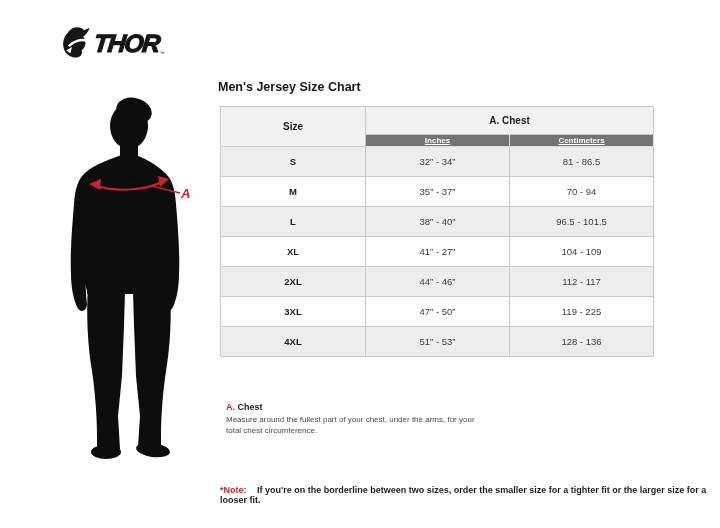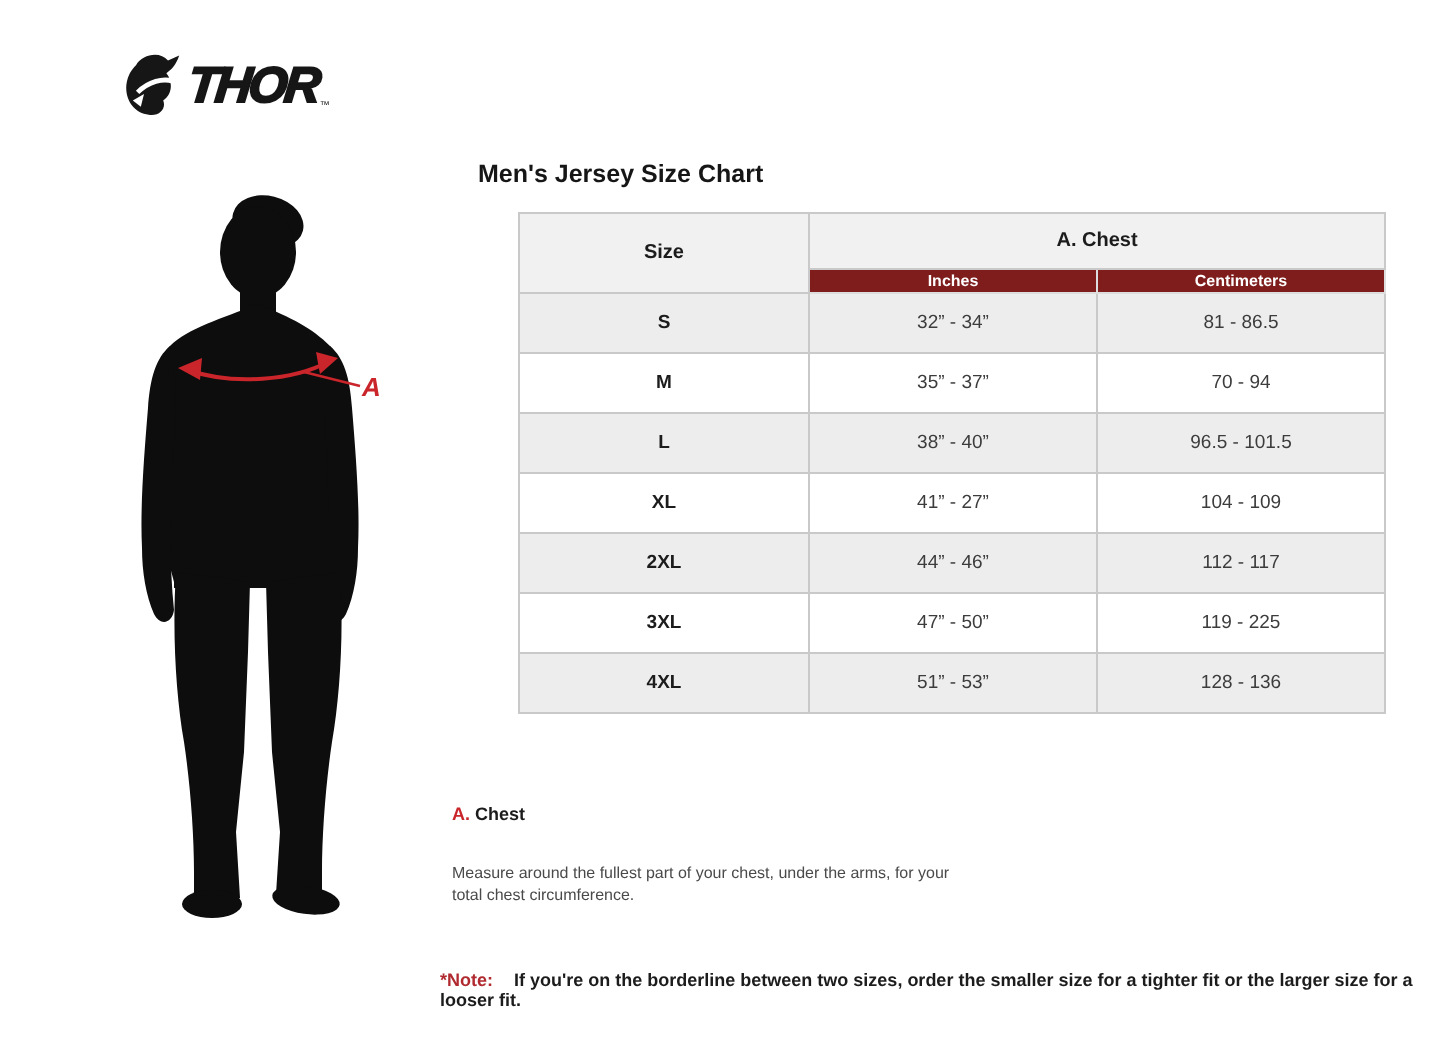--- a/index.html
+++ b/index.html
@@ -13,42 +13,42 @@
   .logo-text { font-style:italic; font-weight:bold; font-size:25px; color:#161616;
                letter-spacing:-1.5px; transform:skewX(-6deg); margin-left:2px;
                -webkit-text-stroke:1.1px #161616; }
   .logo-tm { font-size:5px; color:#161616; align-self:flex-end; margin:0 0 4px 1px; }
 
   
   .figure { position:absolute; left:52px; top:86px; }
 
   
   .chart-title { position:absolute; left:218px; top:80px; font-size:12.5px;
-                 font-weight:bold; color:#161616;margin-left:21px; }
+                 font-weight:bold; color:#161616; }
   .measure-heading { position:absolute; left:218px; top:377px; font-size:13px;
                      font-weight:bold; color:#161616; }
 
   
   table.chart { position:absolute; left:220px; top:106px; width:433px;
-                border-collapse:collapse; table-layout:fixed;margin-left:39px; }
+                border-collapse:collapse; table-layout:fixed; }
   table.chart td { border:1px solid #c9c9c9; text-align:center; vertical-align:middle;
                    font-size:9.5px; color:#3c3c3c; }
   tr.h1 td { background:#f1f1f1; font-weight:bold; color:#1c1c1c; font-size:10px; height:28px; }
-  tr.h2 td.bar { background:#7f1d1d; color:#ffffff; font-weight:bold; font-size:8px;
-                 height:12px; border-color:#dddddd; }
+  tr.h2 td.bar { background:#737373; color:#ffffff; font-weight:bold; font-size:8px;
+                 height:12px; border-color:#dddddd;text-decoration:underline; }
   tr.data td { height:30px; }
   tr.data td.sz { font-weight:bold; color:#1c1c1c; }
   tr.odd td { background:#ededed; }
   tr.even td { background:#ffffff; }
 
   
   .measure-item { position:absolute; left:226px; top:402px; width:280px; }
   .mi-title { font-size:9px; font-weight:bold; color:#1c1c1c; }
   .mi-letter { color:#c9252b; }
-  .mi-desc { font-size:8px; color:#4a4a4a; line-height:1.35; margin-top:20px; width:250px; }
+  .mi-desc { font-size:8px; color:#4a4a4a; line-height:1.35; margin-top:3px; width:250px; }
 
   
   .note { position:absolute; left:220px; top:457px; width:492px; font-size:9px;
           font-weight:bold; color:#1c1c1c;margin-top:28px; }
   .note-label { color:#b02a30; margin-right:8px; }
 
   
   .disclaimer { position:absolute; left:64px; top:477px; width:300px; font-size:7.5px;
                 color:#777777; line-height:1.45; }
 </style>

